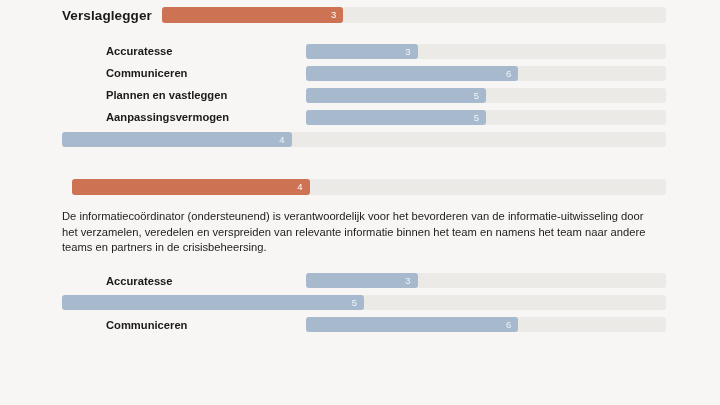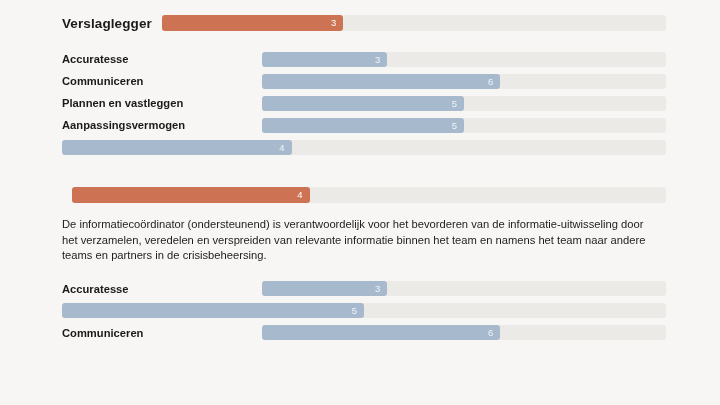--- a/index.html
+++ b/index.html
@@ -11,21 +11,21 @@
     height: 405px;
     background: #f7f6f4;
     font-family: "Liberation Sans", sans-serif;
     overflow: hidden;
   }
   .page {
     position: relative;
     width: 720px;
     height: 405px;
     box-sizing: border-box;
-    padding: 12px 54px 0 62px;
+    padding: 4px 54px 0 62px;
   }
 
   
   .section {
     margin: 0;
   }
   .section-head {
     display: flex;
     align-items: center;
     height: 22px;
@@ -98,20 +98,21 @@
     align-items: center;
     height: 22px;
   }
   .row-label {
     font-size: 11.2px;
     font-weight: bold;
     color: #1a1a1a;
     width: 200px;
     flex: 0 0 200px;
     white-space: nowrap;
+    margin-left: 44px;
   }
   .row-bar-wrap {
     position: relative;
     flex: 1 1 auto;
     height: 15px;
   }
   .row .track, .row .fill, .row .fill-val {
     height: 15px;
   }
   .row .fill-val { line-height: 15px; }

